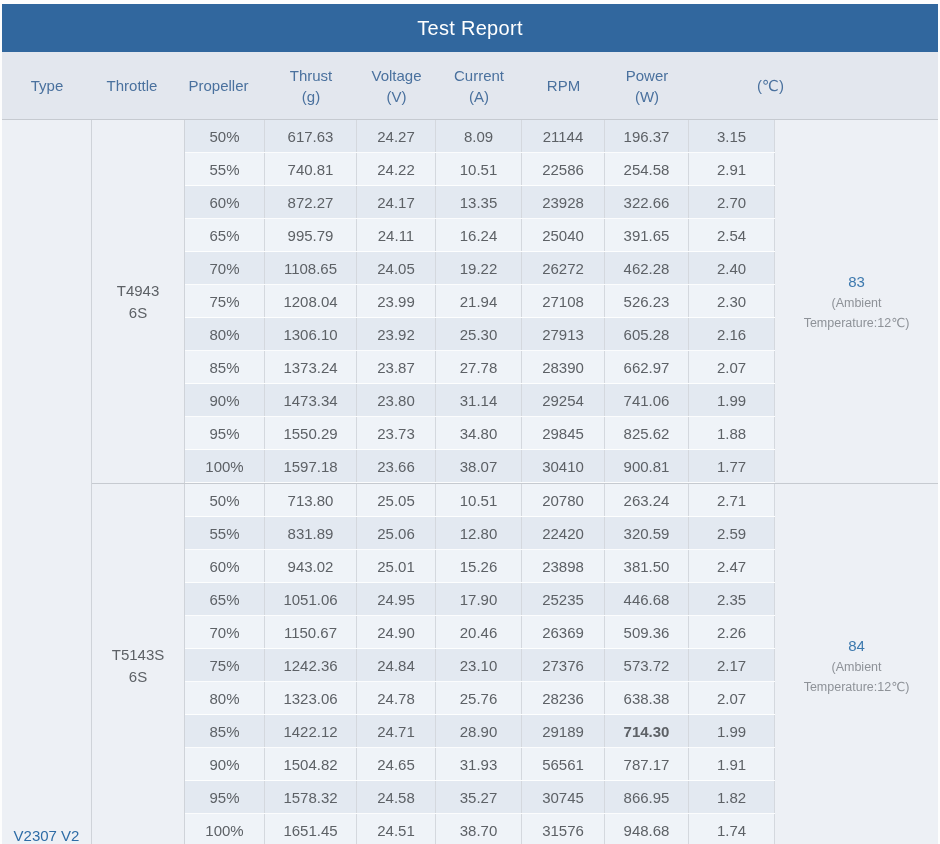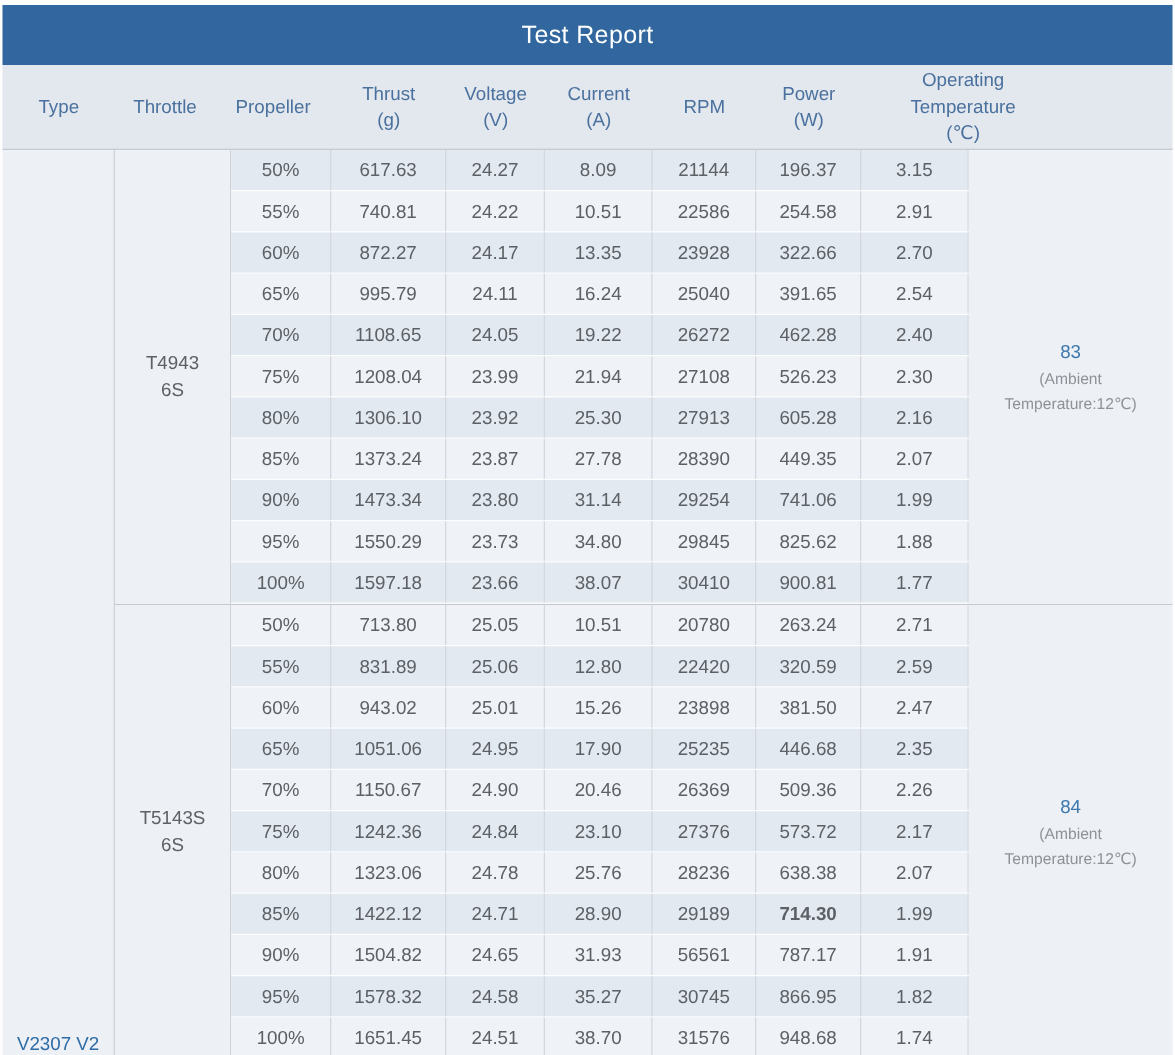--- a/index.html
+++ b/index.html
@@ -169,21 +169,20 @@
           <div class="hunit">(A)</div>
         </div>
         <div class="hcell col-6" style="width: 83px;">
           <div class="hlabel">RPM</div>
         </div>
         <div class="hcell col-7" style="width: 84px;">
           <div class="hlabel">Power</div>
           <div class="hunit">(W)</div>
         </div>
         <div class="hcell col-9" style="width: 163px;">
-          <div class="hlabel">Operating Temperature</div>
           <div class="hunit">(℃)</div>
         </div>
       </div>
 
     <div class="tbody">
       <div class="type-col">
         <div class="type-label">V2307 V2</div>
       </div>
       <div class="groups" id="groups">
           <div class="group group-0">
@@ -254,21 +253,21 @@
                 <div class="dcell" style="width: 83px;">27913</div>
                 <div class="dcell" style="width: 84px;">605.28</div>
                 <div class="dcell" style="width: 86px;">2.16</div>
               </div>
               <div class="drow light">
                 <div class="dcell" style="width: 80px;">85%</div>
                 <div class="dcell" style="width: 92px;">1373.24</div>
                 <div class="dcell" style="width: 79px;">23.87</div>
                 <div class="dcell" style="width: 86px;">27.78</div>
                 <div class="dcell" style="width: 83px;">28390</div>
-                <div class="dcell" style="width: 84px;">449.35</div>
+                <div class="dcell" style="width: 84px;">662.97</div>
                 <div class="dcell" style="width: 86px;">2.07</div>
               </div>
               <div class="drow dark">
                 <div class="dcell" style="width: 80px;">90%</div>
                 <div class="dcell" style="width: 92px;">1473.34</div>
                 <div class="dcell" style="width: 79px;">23.80</div>
                 <div class="dcell" style="width: 86px;">31.14</div>
                 <div class="dcell" style="width: 83px;">29254</div>
                 <div class="dcell" style="width: 84px;">741.06</div>
                 <div class="dcell" style="width: 86px;">1.99</div>

